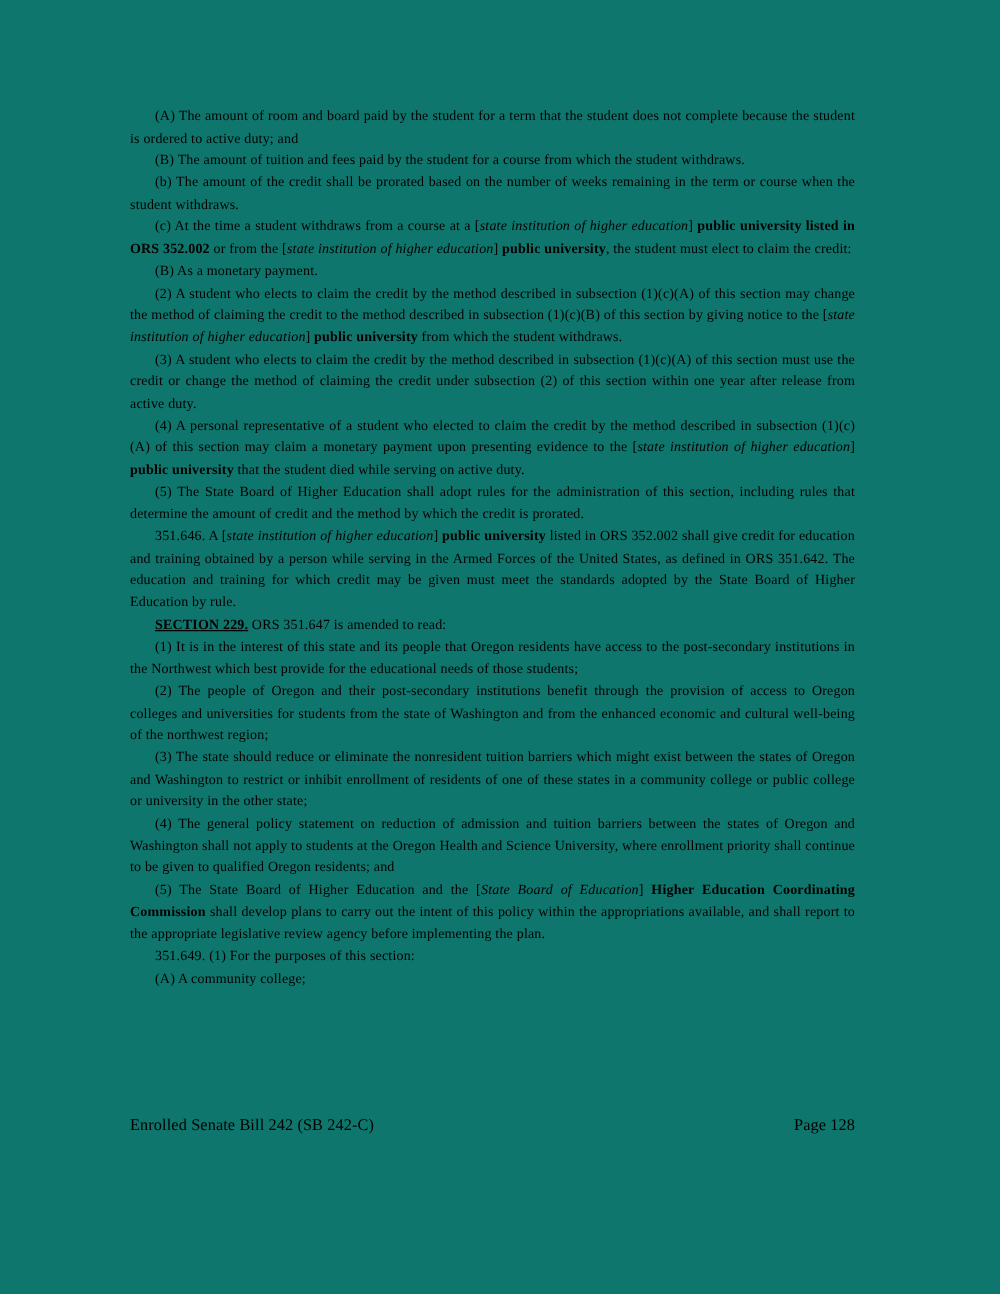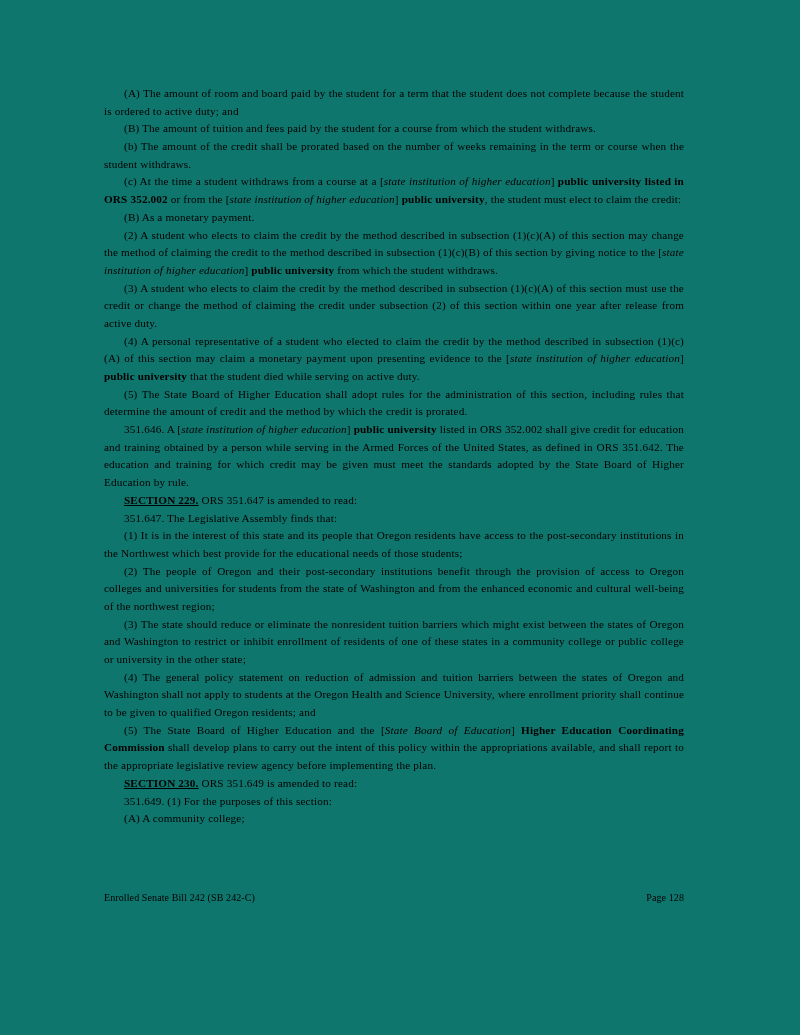--- a/index.html
+++ b/index.html
@@ -42,48 +42,46 @@
     font-weight: bold;
     text-decoration: underline;
   }
   .footer {
     position: absolute;
     left: 104px;
     top: 892px;
     width: 580px;
     display: flex;
     justify-content: space-between;
-    font-size: 10px;
+    font-size: 13px;
     letter-spacing: 0.1px;
   }
   .footer span { white-space: nowrap; }
 </style>
 </head>
 <body>
 
 <div class="page">
   <div class="content" id="body-content">
       <p class="indent"><span>(A) The amount of room and board paid by the student for a term that the student does not complete because the student is ordered to active duty; and</span></p>
       <p class="indent"><span>(B) The amount of tuition and fees paid by the student for a course from which the student withdraws.</span></p>
       <p class="indent"><span>(b) The amount of the credit shall be prorated based on the number of weeks remaining in the term or course when the student withdraws.</span></p>
       <p class="indent"><span>(c) At the time a student withdraws from a course at a [</span><span class="ital">state institution of higher education</span><span>] </span><span class="bold">public university listed in ORS 352.002</span><span> or from the [</span><span class="ital">state institution of higher education</span><span>] </span><span class="bold">public university</span><span>, the student must elect to claim the credit:</span></p>
       <p class="indent"><span>(B) As a monetary payment.</span></p>
       <p class="indent"><span>(2) A student who elects to claim the credit by the method described in subsection (1)(c)(A) of this section may change the method of claiming the credit to the method described in subsection (1)(c)(B) of this section by giving notice to the [</span><span class="ital">state institution of higher education</span><span>] </span><span class="bold">public university</span><span> from which the student withdraws.</span></p>
       <p class="indent"><span>(3) A student who elects to claim the credit by the method described in subsection (1)(c)(A) of this section must use the credit or change the method of claiming the credit under subsection (2) of this section within one year after release from active duty.</span></p>
       <p class="indent"><span>(4) A personal representative of a student who elected to claim the credit by the method described in subsection (1)(c)(A) of this section may claim a monetary payment upon presenting evidence to the [</span><span class="ital">state institution of higher education</span><span>] </span><span class="bold">public university</span><span> that the student died while serving on active duty.</span></p>
       <p class="indent"><span>(5) The State Board of Higher Education shall adopt rules for the administration of this section, including rules that determine the amount of credit and the method by which the credit is prorated.</span></p>
       <p class="indent"><span>351.646. A [</span><span class="ital">state institution of higher education</span><span>] </span><span class="bold">public university</span><span> listed in ORS 352.002 shall give credit for education and training obtained by a person while serving in the Armed Forces of the United States, as defined in ORS 351.642. The education and training for which credit may be given must meet the standards adopted by the State Board of Higher Education by rule.</span></p>
       <p class="indent"><span class="seclabel">SECTION 229.</span><span> ORS 351.647 is amended to read:</span></p>
-      <p class="indent"><span>351.647. The Legislative Assembly finds that:</span></p>
       <p class="indent"><span>(1) It is in the interest of this state and its people that Oregon residents have access to the post-secondary institutions in the Northwest which best provide for the educational needs of those students;</span></p>
       <p class="indent"><span>(2) The people of Oregon and their post-secondary institutions benefit through the provision of access to Oregon colleges and universities for students from the state of Washington and from the enhanced economic and cultural well-being of the northwest region;</span></p>
       <p class="indent"><span>(3) The state should reduce or eliminate the nonresident tuition barriers which might exist between the states of Oregon and Washington to restrict or inhibit enrollment of residents of one of these states in a community college or public college or university in the other state;</span></p>
       <p class="indent"><span>(4) The general policy statement on reduction of admission and tuition barriers between the states of Oregon and Washington shall not apply to students at the Oregon Health and Science University, where enrollment priority shall continue to be given to qualified Oregon residents; and</span></p>
       <p class="indent"><span>(5) The State Board of Higher Education and the [</span><span class="ital">State Board of Education</span><span>] </span><span class="bold">Higher Education Coordinating Commission</span><span> shall develop plans to carry out the intent of this policy within the appropriations available, and shall report to the appropriate legislative review agency before implementing the plan.</span></p>
-      <p class="indent"><span class="seclabel">SECTION 230.</span><span> ORS 351.649 is amended to read:</span></p>
       <p class="indent"><span>351.649. (1) For the purposes of this section:</span></p>
       <p class="indent"><span>(A) A community college;</span></p>
     </div>
   <div class="footer">
     <span>Enrolled Senate Bill 242 (SB 242-C)</span>
     <span>Page 128</span>
   </div>
 </div>
 
 </body></html>

